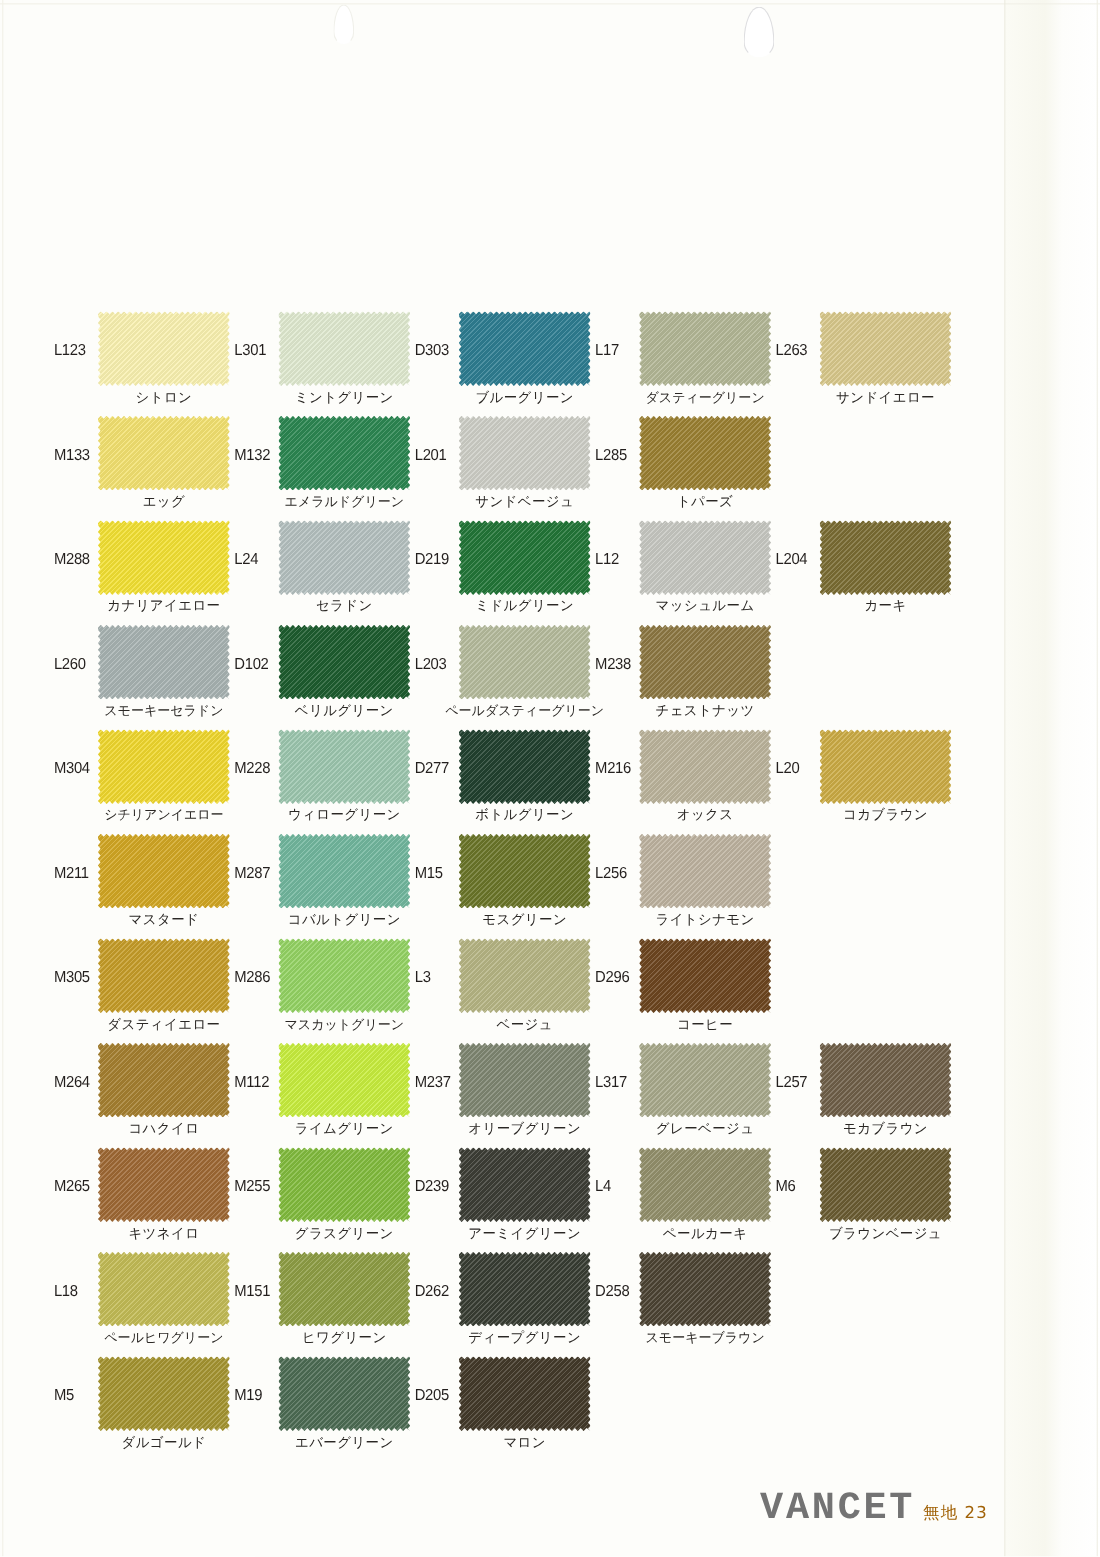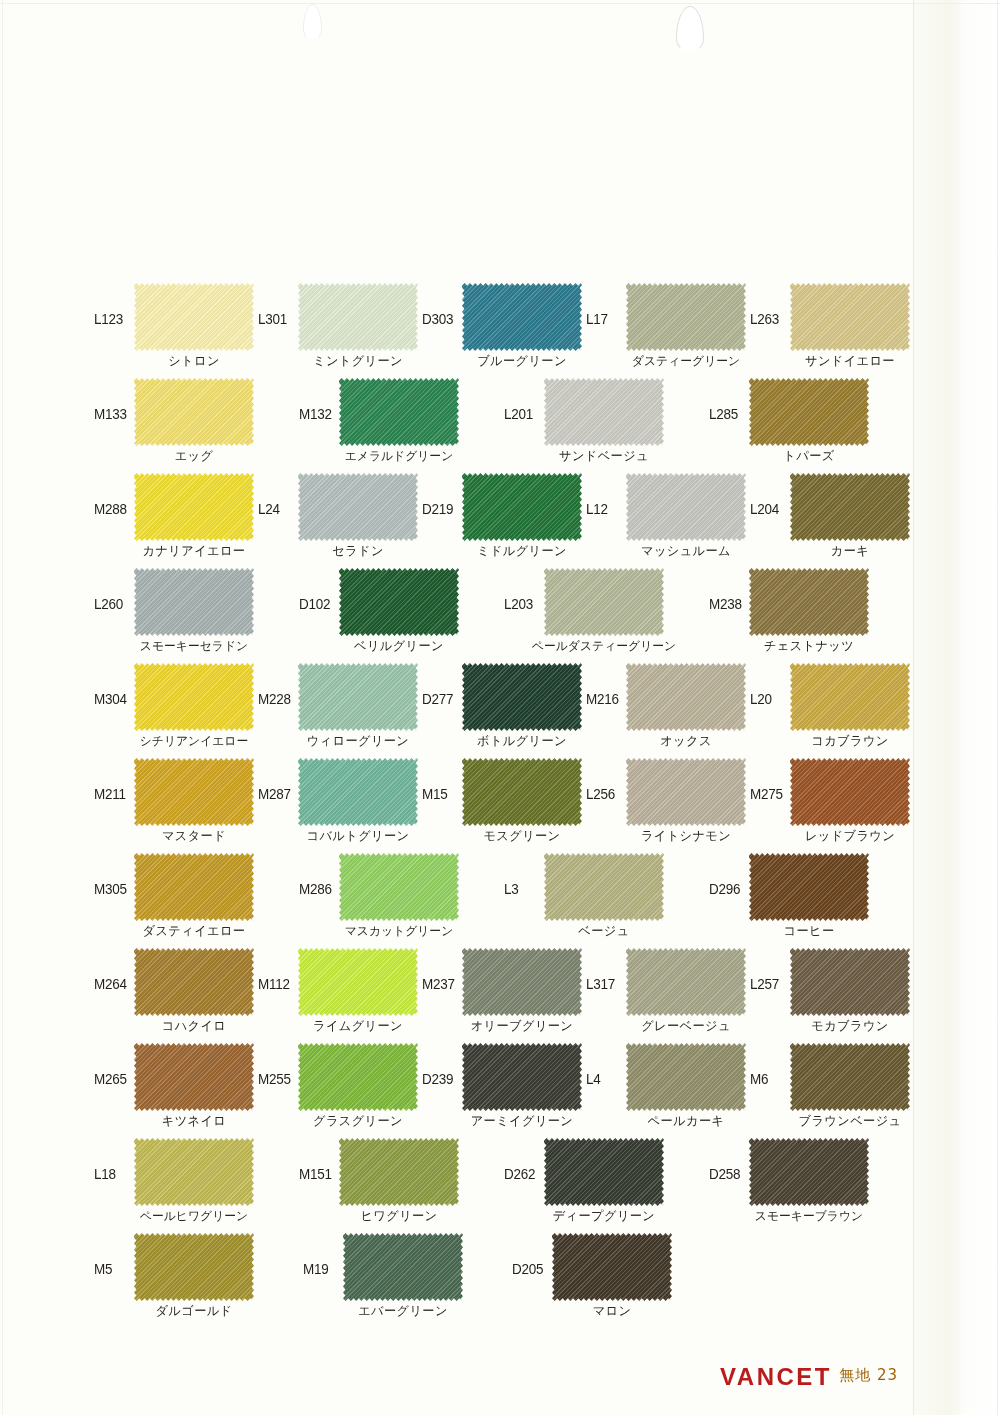--- a/index.html
+++ b/index.html
@@ -53,21 +53,20 @@
     left:47px;top:283px;
     width:820px;
   }
   .row{
     display:flex;
     height:95px;
   }
   .cell{
     width:164px;
     position:relative;
-    margin-left:45px;
   }
   .code{
     position:absolute;
     left:2px;top:28px;
     font-size:14.5px;
     letter-spacing:-0.3px;
     color:#231f1d;
     font-family:"Liberation Sans","DejaVu Sans",sans-serif;
     white-space:nowrap;
     transform:scaleX(0.93);
@@ -138,25 +137,25 @@
 
   
   #footer{
     position:absolute;
     left:0;right:0;bottom:22px;
     height:40px;
   }
   #brand{
     position:absolute;
     right:168px;bottom:2px;
-    font-size:24px;
+    font-size:35px;
     font-weight:bold;
     letter-spacing:2.5px;
-    color:#b91c1c;
-    font-family:Liberation Sans, sans-serif;
+    color:#737373;
+    font-family:Liberation Mono, monospace;
   }
   #page-label{
     position:absolute;
     right:102px;bottom:8px;
     font-size:15px;
     color:#a16207;
     font-family:"DejaVu Sans","Liberation Sans",sans-serif;
     letter-spacing:1px;
     white-space:nowrap;
   }
@@ -367,27 +366,20 @@
           </div>
           <div class="name">モスグリーン</div>
         </div>
         <div class="cell">
           <div class="code">L256</div>
           <div class="swatch">
             <div class="chip" style="background-color: rgb(189, 178, 159);"></div>
           </div>
           <div class="name">ライトシナモン</div>
         </div>
-        <div class="cell">
-          <div class="code">M275</div>
-          <div class="swatch">
-            <div class="chip" style="background-color: rgb(156, 85, 39);"></div>
-          </div>
-          <div class="name">レッドブラウン</div>
-        </div>
       </div>
       <div class="row">
         <div class="cell">
           <div class="code">M305</div>
           <div class="swatch">
             <div class="chip" style="background-color: rgb(197, 156, 40);"></div>
           </div>
           <div class="name">ダスティイエロー</div>
         </div>
         <div class="cell">

